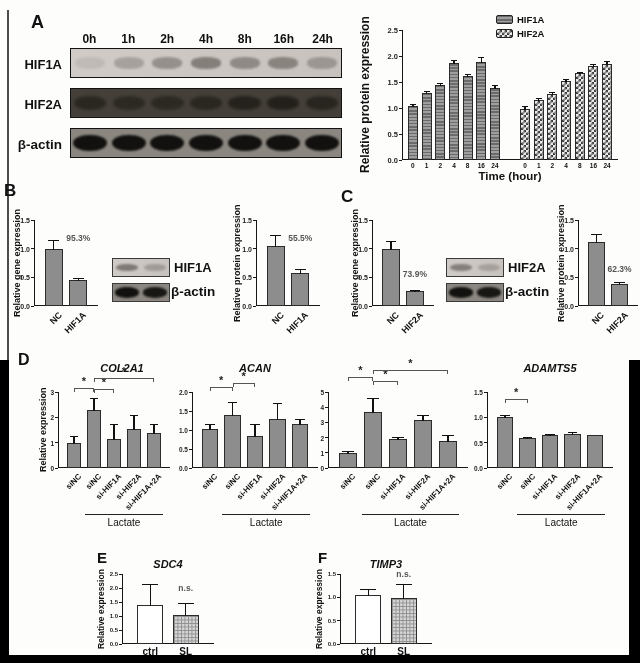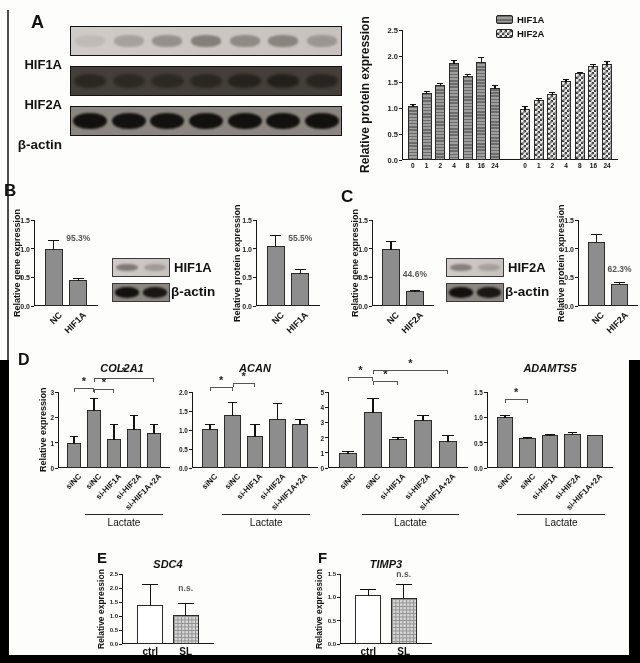--- a/index.html
+++ b/index.html
@@ -61,20 +61,29 @@
   <div class="black" style="left:0;top:655px;width:640px;height:8px;"></div>
 
   <div class="plabel" style="left:31px;top:12px;font-size:18px;">A</div>
   <div class="plabel" style="left:4px;top:181px;font-size:17px;">B</div>
   <div class="plabel" style="left:341px;top:187px;font-size:17px;">C</div>
   <div class="plabel" style="left:18px;top:351px;font-size:16px;">D</div>
   <div class="plabel" style="left:97px;top:549px;font-size:15px;">E</div>
   <div class="plabel" style="left:318px;top:549px;font-size:15px;">F</div>
 
   <div class="blot blot-a" style="left:70px;top:26px;width:272px;">
+      <div class="lane-header">
+        <div class="">0h</div>
+        <div class="">1h</div>
+        <div class="">2h</div>
+        <div class="">4h</div>
+        <div class="">8h</div>
+        <div class="">16h</div>
+        <div class="">24h</div>
+      </div>
       <div class="strip light">
         <div class="lane">
           <div class="band" style="opacity: 0.12;"></div>
         </div>
         <div class="lane">
           <div class="band" style="opacity: 0.32;"></div>
         </div>
         <div class="lane">
           <div class="band" style="opacity: 0.46;"></div>
         </div>
@@ -192,20 +201,21 @@
       <div class="xlab" style="left: 188.051px; width: 44px; top: 158px; font-size: 6.5px;">4</div>
       <div class="bar checker" style="left: 218.663px; top: 69.16px; width: 10.1165px; height: 86.84px;"></div>
       <div class="err" style="left: 220.687px; top: 67.6px; width: 6.06987px; height: 1.56px;"></div>
       <div class="xlab" style="left: 201.722px; width: 44px; top: 158px; font-size: 6.5px;">8</div>
       <div class="bar checker" style="left: 232.334px; top: 62.4px; width: 10.1165px; height: 93.6px;"></div>
       <div class="err" style="left: 234.357px; top: 60.32px; width: 6.06987px; height: 2.08px;"></div>
       <div class="xlab" style="left: 215.392px; width: 44px; top: 158px; font-size: 6.5px;">16</div>
       <div class="bar checker" style="left: 246.005px; top: 59.8px; width: 10.1165px; height: 96.2px;"></div>
       <div class="err" style="left: 248.028px; top: 57.2px; width: 6.06987px; height: 2.6px;"></div>
       <div class="xlab" style="left: 229.063px; width: 44px; top: 158px; font-size: 6.5px;">24</div>
+      <div class="chart-xlabel" style="left: 46px; width: 216px; top: 166px;">Time (hour)</div>
       <div class="legend" style="left: 140px; top: 10px;">
         <div class="legend-item">
           <div class="legend-swatch hlines"></div>
           <div class="legend-label">HIF1A</div>
         </div>
         <div class="legend-item">
           <div class="legend-swatch checker"></div>
           <div class="legend-label">HIF2A</div>
         </div>
       </div>
@@ -280,21 +290,21 @@
       <div class="ytick-label" style="left: 24px; top: 54.6667px; font-size: 7px;">1.0</div>
       <div class="ytick-mark" style="left: 25px; top: 54.1667px;"></div>
       <div class="ytick-label" style="left: 24px; top: 26px; font-size: 7px;">1.5</div>
       <div class="ytick-mark" style="left: 25px; top: 25.5px;"></div>
       <div class="bar solid" style="left: 38.2538px; top: 54.6667px; width: 17.6462px; height: 57.3333px;"></div>
       <div class="err" style="left: 41.7831px; top: 47.2133px; width: 10.5877px; height: 7.45333px;"></div>
       <div class="xlab-rot" style="left: 50.0769px; top: 116px; font-size: 9px;">NC</div>
       <div class="bar solid" style="left: 62.1px; top: 97.0933px; width: 17.6462px; height: 14.9067px;"></div>
       <div class="err" style="left: 65.6292px; top: 95.9467px; width: 10.5877px; height: 1.14667px;"></div>
       <div class="xlab-rot" style="left: 73.9231px; top: 116px; font-size: 9px;">HIF2A</div>
-      <div class="chart-ann" style="left: 44.9231px; width: 52px; top: 75.48px;">44.6%</div>
+      <div class="chart-ann" style="left: 44.9231px; width: 52px; top: 75.48px;">73.9%</div>
     </div>
   <div class="blot blot-sm" style="left:446px;top:258px;width:58px;">
       <div class="strip light">
         <div class="lane">
           <div class="band" style="opacity: 0.6;"></div>
         </div>
         <div class="lane">
           <div class="band" style="opacity: 0.3;"></div>
         </div>
       </div>

